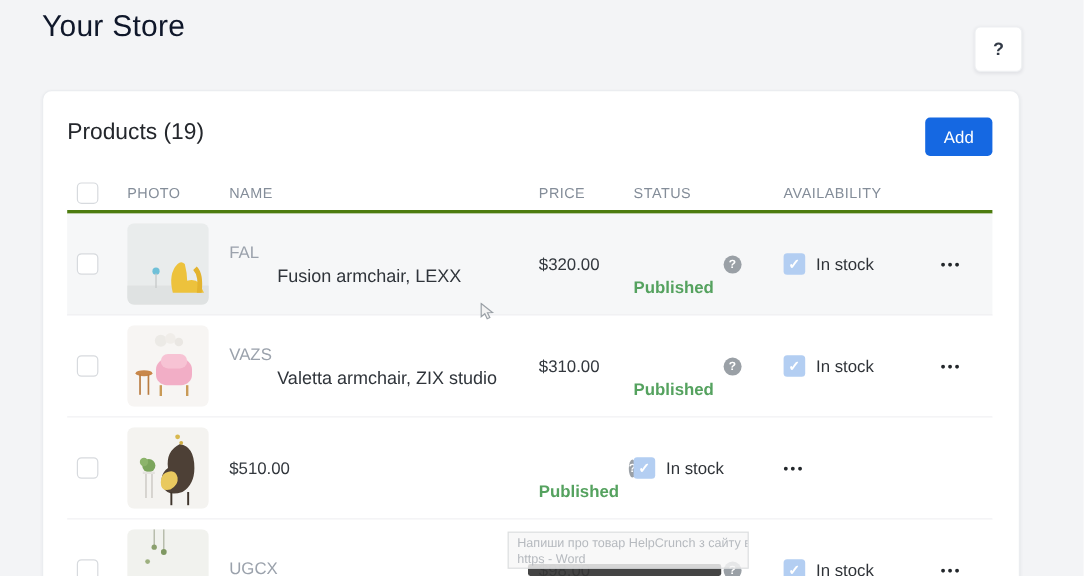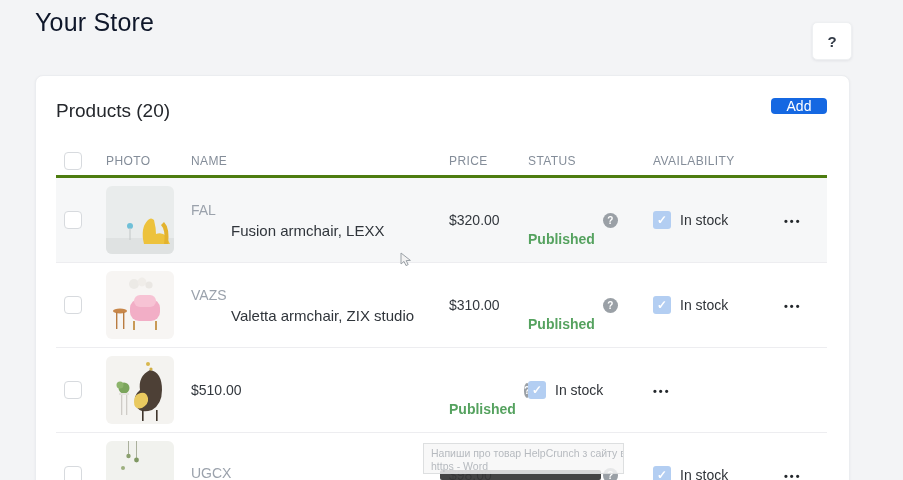--- a/index.html
+++ b/index.html
@@ -27,21 +27,21 @@
   
   .card {
     position:absolute; left:35px; top:75px; width:815px; height:460px;
     background:#fff; border:1px solid #ebedf0; border-radius:8px;
     box-shadow:0 1px 3px rgba(20,30,50,.05);
     overflow:hidden;
   }
   .card-head { position:relative; padding:24px 22px 0 20px; height:70px; }
   .panel-title { font-size:19px; color:#24272c; font-weight:400; }
   .add-btn {
-    position:absolute; right:22px; top:22px; width:56px; height:16px;
+    position:absolute; right:22px; top:22px; width:56px; height:32px;
     background:#1568e2; color:#fff; border:none; border-radius:4px;
     font-size:14px; font-family:"Liberation Sans", sans-serif; cursor:pointer;
     display:flex; align-items:center; justify-content:center;
   }
 
   
   .table { margin:0 22px 0 20px; }
   .trow {
     display:grid;
     grid-template-columns:50px 85px 258px 79px 125px 131px 45px;
@@ -110,21 +110,21 @@
 
 <div class="page-title">Your Store</div>
 
 <button class="help-btn">
   <span>?</span>
 </button>
 
 <div class="card">
 
   <div class="card-head">
-    <div class="panel-title">Products (20)</div>
+    <div class="panel-title">Products (19)</div>
     <button class="add-btn">Add</button>
   </div>
 
   <div class="table">
 
     <div class="trow thead">
       <div>
           <div class="cb"></div>
         </div>
       <div class="th">PHOTO</div>

